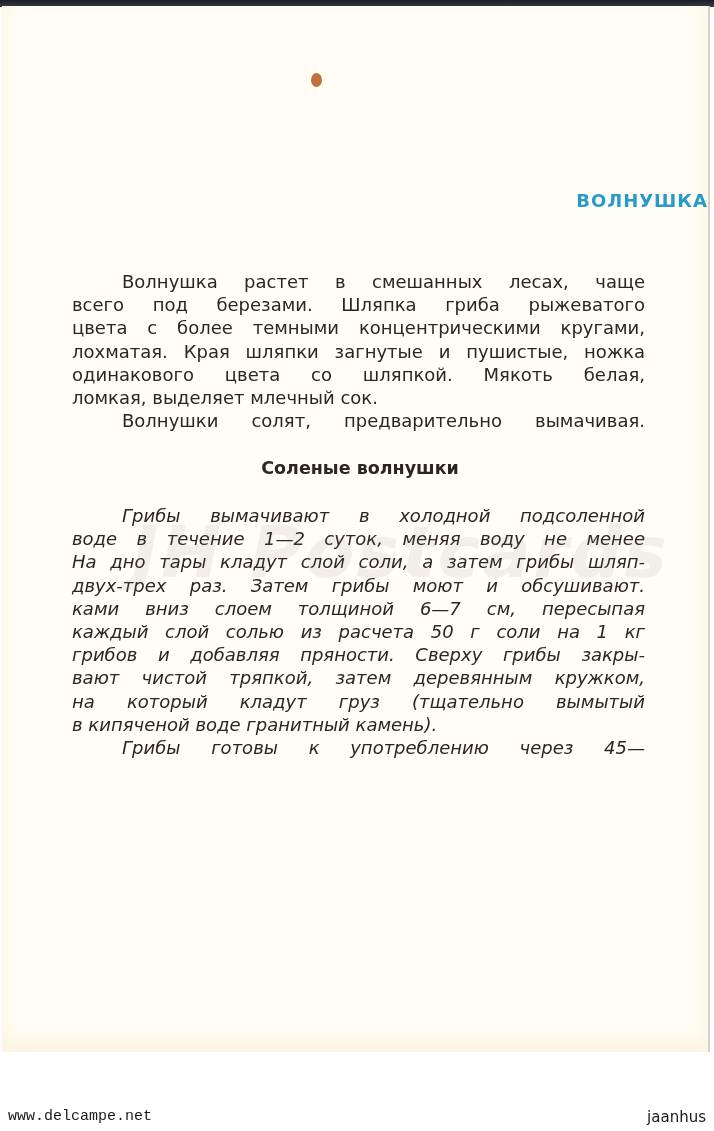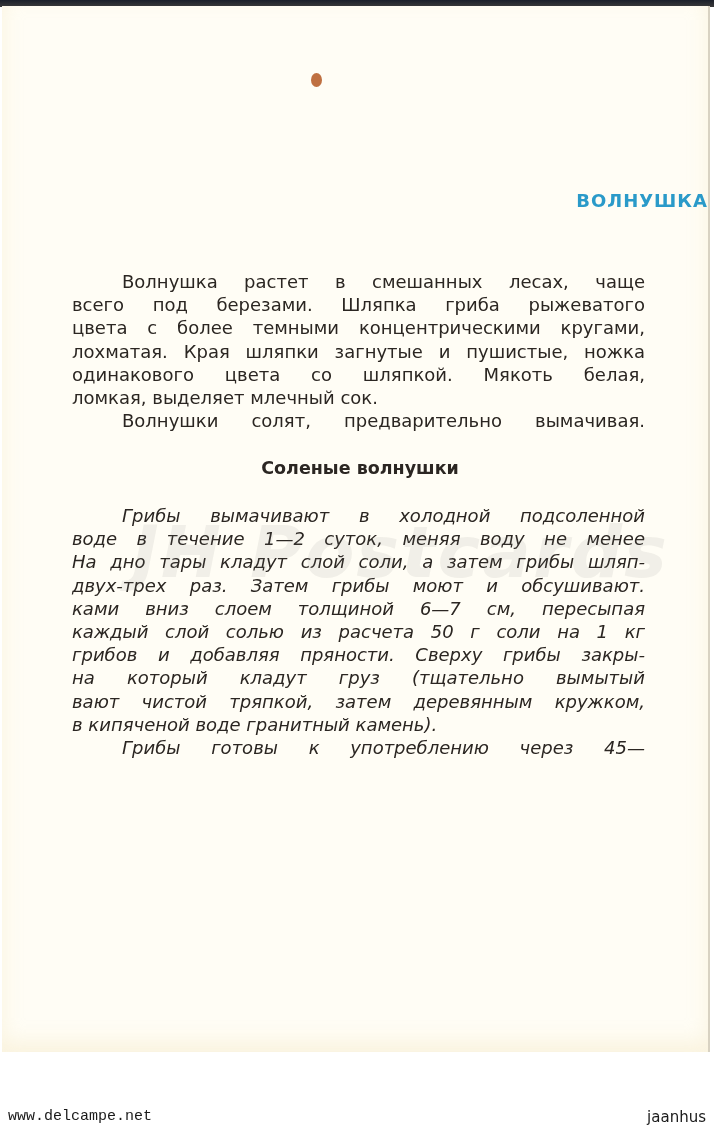--- a/index.html
+++ b/index.html
@@ -132,22 +132,22 @@
   <div class="subtitle">Соленые волнушки</div>
 
   <div class="para" style="top: 498px; font-style: italic;">
     <span class="line indent">Грибы вымачивают в холодной подсоленной</span>
     <span class="line">воде в течение 1—2 суток, меняя воду не менее</span>
     <span class="line">На дно тары кладут слой соли, а затем грибы шляп-</span>
     <span class="line">двух-трех раз. Затем грибы моют и обсушивают.</span>
     <span class="line">ками вниз слоем толщиной 6—7 см, пересыпая</span>
     <span class="line">каждый слой солью из расчета 50 г соли на 1 кг</span>
     <span class="line">грибов и добавляя пряности. Сверху грибы закры-</span>
+    <span class="line">вают чистой тряпкой, затем деревянным кружком,</span>
     <span class="line">на который кладут груз (тщательно вымытый</span>
-    <span class="line">вают чистой тряпкой, затем деревянным кружком,</span>
     <span class="line last">в кипяченой воде гранитный камень).</span>
     <span class="line indent">Грибы готовы к употреблению через 45—</span>
   </div>
 
   <div class="watermark">JH Postcards</div>
 </div>
 
 <div class="footer">
   <span class="left">www.delcampe.net</span>
   <span class="right">jaanhus</span>

